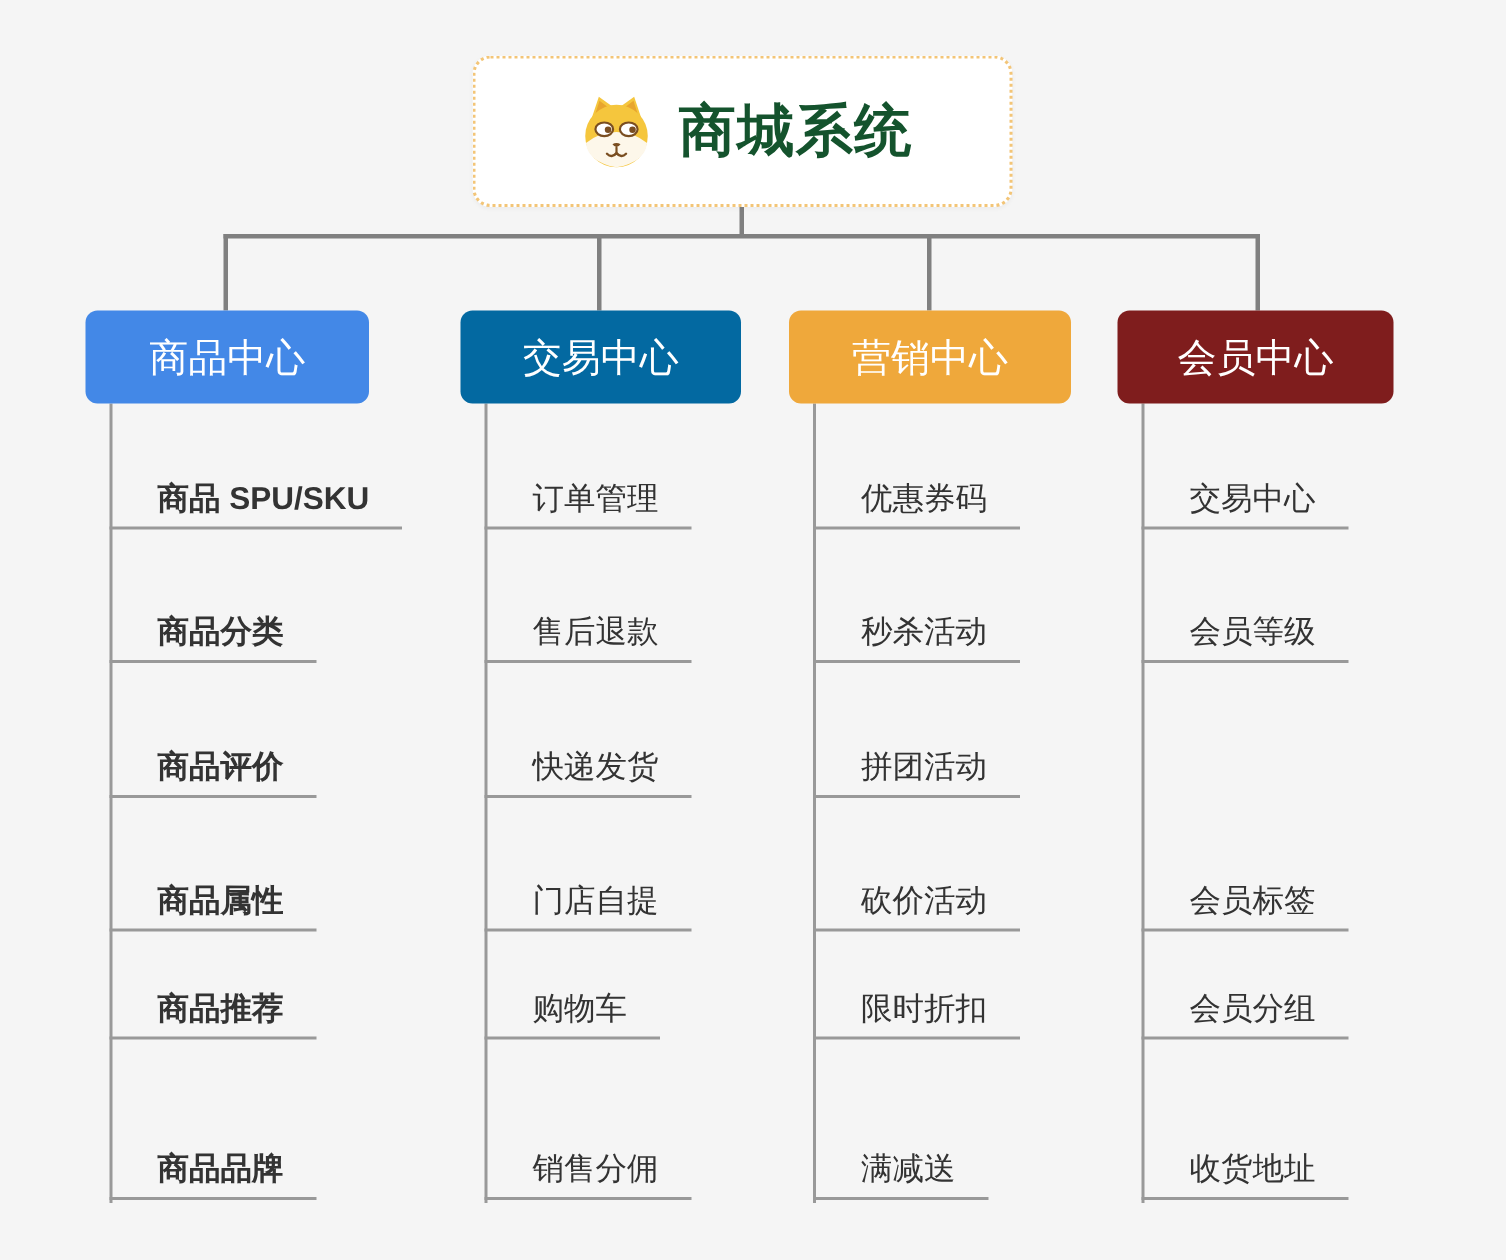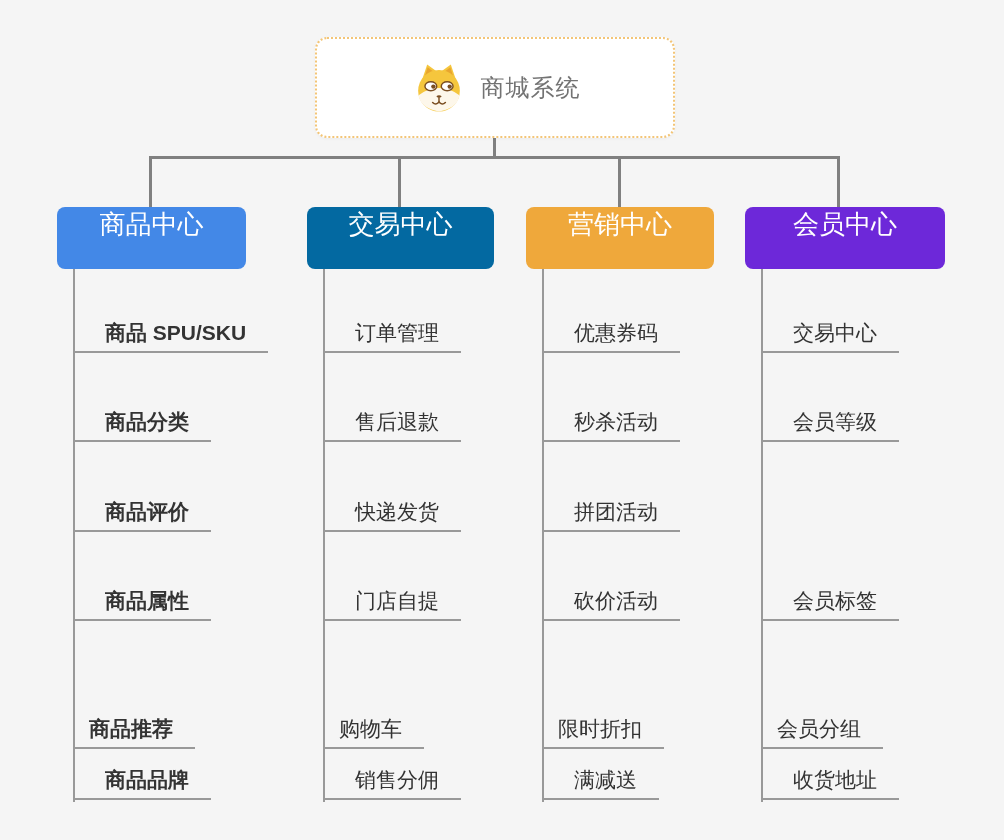--- a/index.html
+++ b/index.html
@@ -17,48 +17,48 @@
 
   
   .root {
     position:absolute; left:315px; top:37px; width:360px; height:101px;
     background:#ffffff; border:2px dotted #F3C577; border-radius:12px;
     box-sizing:border-box;
     display:flex; align-items:center; justify-content:center; gap:13px;
     box-shadow:0 1px 3px rgba(0,0,0,0.04);
   }
   .root-title {
-    font-size:24px; color:#737373; font-weight:400; letter-spacing:1px;
+    font-size:38px; color:#14532d; font-weight:700; letter-spacing:1px;
     white-space:nowrap;
   }
 
   
   .branch {
     position:absolute; top:207px; height:62px; border-radius:8px;
-    display:flex; align-items:flex-start; justify-content:center;
+    display:flex; align-items:center; justify-content:center;
     color:#ffffff; font-size:26px; box-sizing:border-box;
   }
   .b0 { left:57px;  width:189px; background:#4388E7; }
   .b1 { left:307px; width:187px; background:#0369a1; }
   .b2 { left:526px; width:188px; background:#EFA83B; }
-  .b3 { left:745px; width:200px; background:#6d28d9; }
+  .b3 { left:745px; width:184px; background:#7f1d1d; }
 
   
   .child {
     position:absolute;
     padding:0 22px 4px 32px;
     border-bottom:2px solid #999999;
     font-size:21px; line-height:28px; color:#333333;
     white-space:nowrap;
   }
   
   .c0 { left:73px;font-weight:bold; }  .c1 { left:323px; }  .c2 { left:542px; }  .c3 { left:761px; }
   
   .r0 { top:319px; } .r1 { top:408px; } .r2 { top:498px; }
-  .r3 { top:587px; } .r4 { top:715px;padding-left:16px; } .r5 { top:766px; }
+  .r3 { top:587px; } .r4 { top:659px; } .r5 { top:766px; }
 
   
   .rail { top:269px; height:533px; width:2px; }
   .rail.c0 { left:73px; } .rail.c1 { left:323px; }
   .rail.c2 { left:542px; } .rail.c3 { left:761px; }
 </style>
 </head>
 <body>
 
 <div id="canvas">

